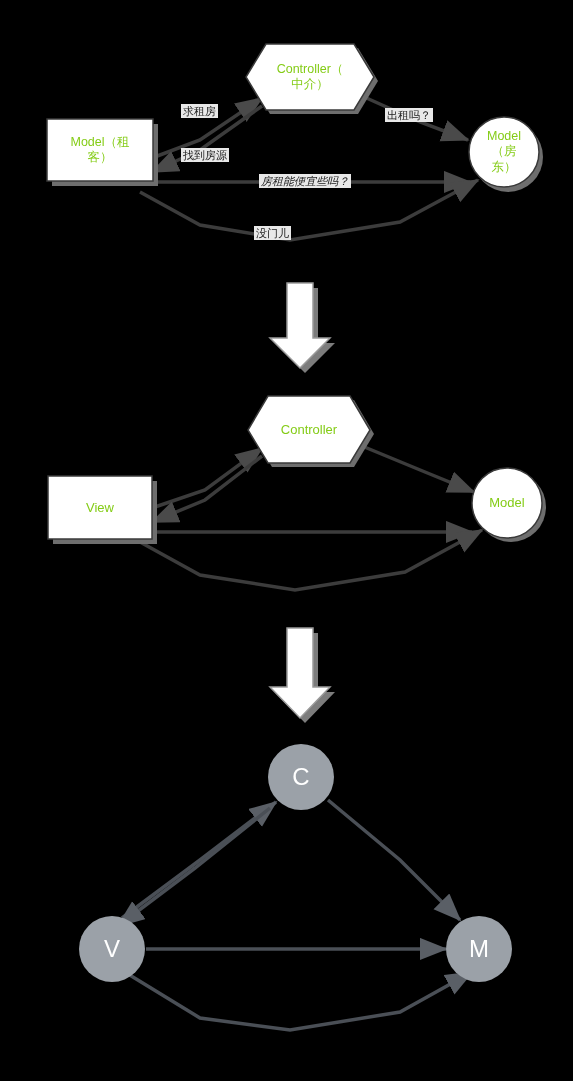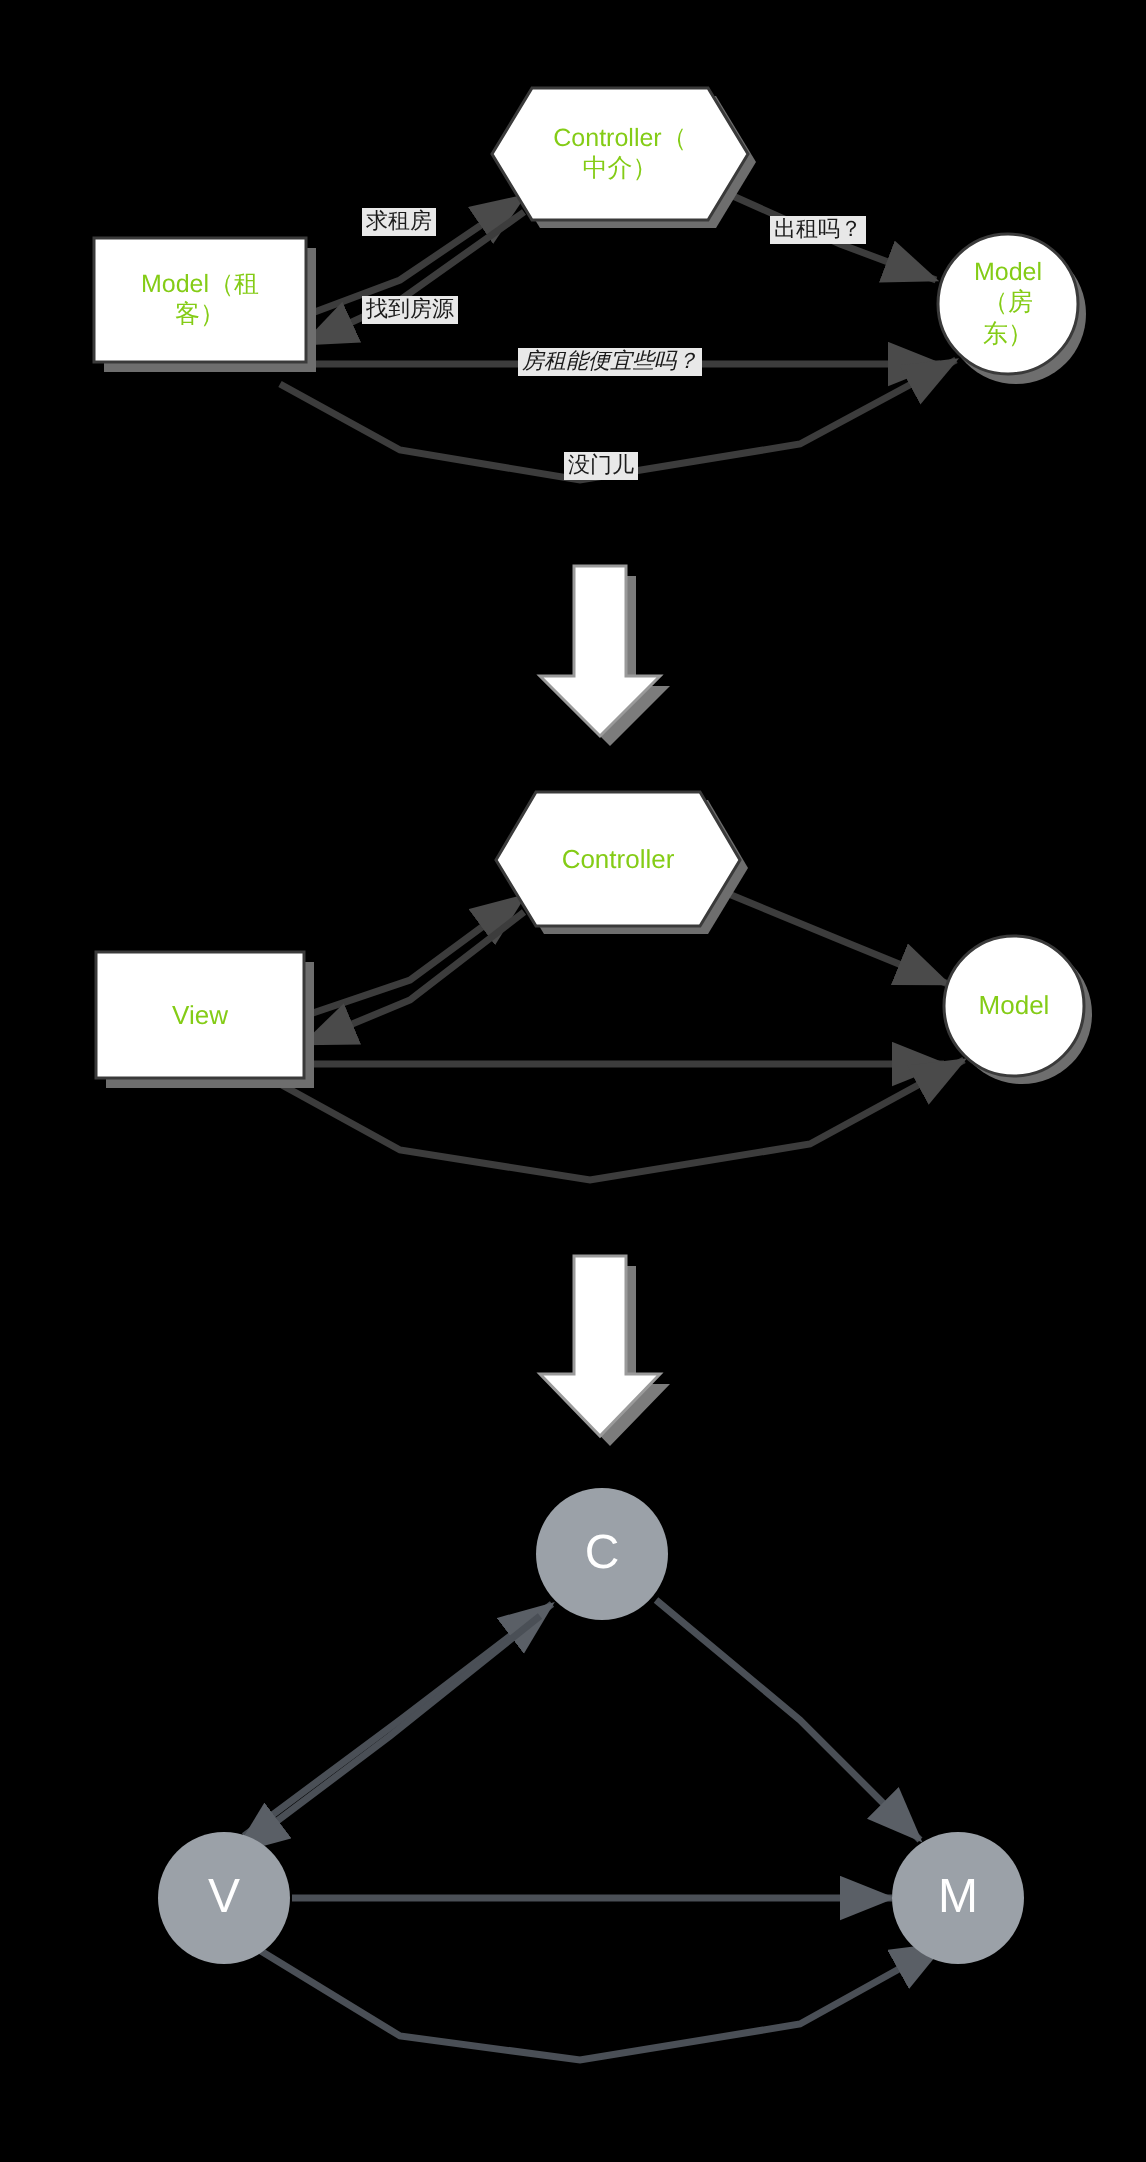--- a/index.html
+++ b/index.html
@@ -146,21 +146,21 @@
 东）</div>
 
   <div class="edge-label" style="left:181px; top:104px;">求租房</div>
 
   <div class="edge-label" style="left:181px; top:135px;margin-top:13px;">找到房源</div>
 
   <div class="edge-label" style="left:385px; top:108px;">出租吗？</div>
 
   <div class="edge-label" style="left:259px; top:174px;font-style:italic;">房租能便宜些吗？</div>
 
-  <div class="edge-label" style="left:282px; top:226px;">没门儿</div>
+  <div class="edge-label" style="left:254px; top:226px;">没门儿</div>
 
   <div class="node-label" style="left:248px; top:396px; width:122px; height:67px; font-size:13px;">Controller</div>
 
   <div class="node-label" style="left:48px; top:476px; width:104px; height:63px; font-size:13px;">View</div>
 
   <div class="node-label" style="left:472px; top:468px; width:70px; height:70px; font-size:13px;">Model</div>
 
   <div class="glyph-label" style="left:268px; top:744px; width:66px; height:66px;">C</div>
 
   <div class="glyph-label" style="left:79px; top:916px; width:66px; height:66px;">V</div>

